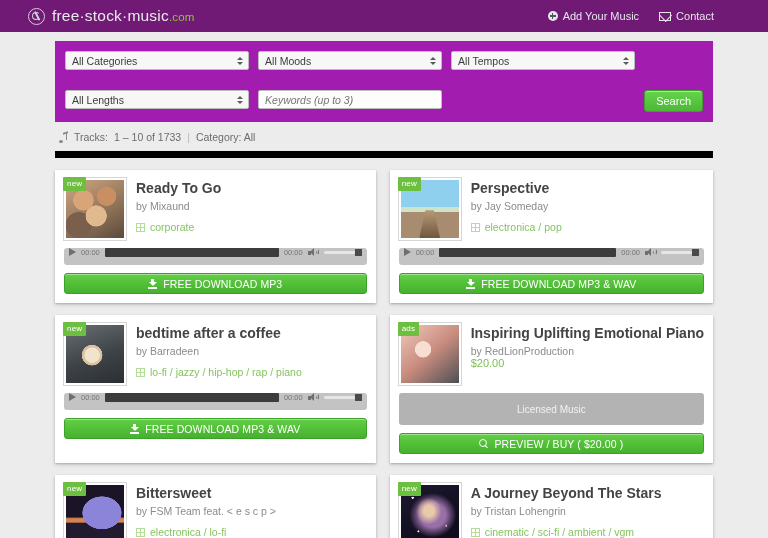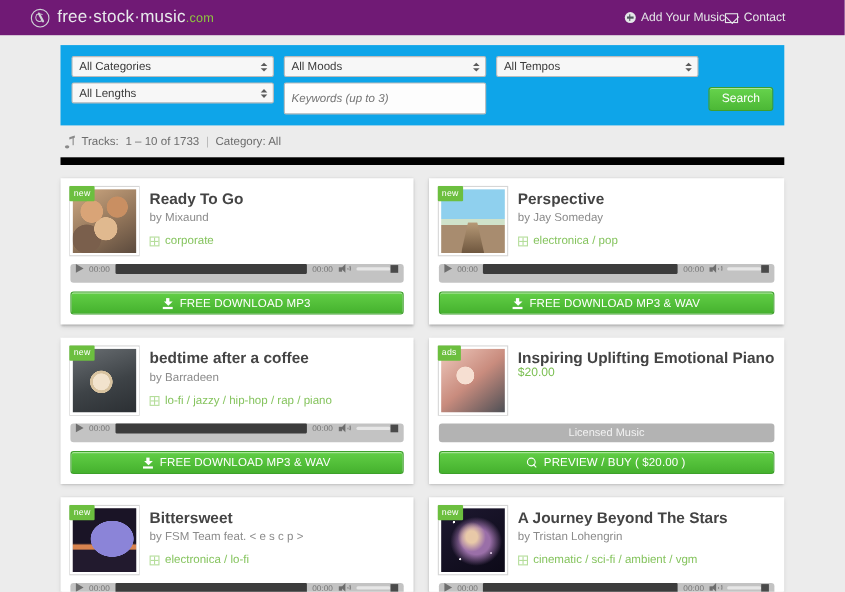--- a/index.html
+++ b/index.html
@@ -41,21 +41,21 @@
     border-right-color: transparent;
   }
   .logo-text {
     font-size: 15.5px; color: #e8eaec; letter-spacing: .2px;
     white-space: nowrap;
   }
   .logo-text .dom { color: #8dc63f; font-size: 11.5px; }
 
   .header-nav {
     margin-left: auto;
-    display: flex; align-items: center; 
+    display: flex; align-items: center; gap: 20px;
   }
   .hnav-item {
     display: flex; align-items: center; gap: 5px;
     color: #e4e6e8; font-size: 11px; white-space: nowrap; cursor: pointer;
   }
   .ic-plus {
     width: 10px; height: 10px; border-radius: 50%;
     background: #e4e6e8; position: relative; flex: 0 0 auto;
   }
   .ic-plus::before, .ic-plus::after {
@@ -72,27 +72,27 @@
     width: 7.8px; height: 7.8px; border-bottom: 1.2px solid #e4e6e8;
     border-right: 1.2px solid #e4e6e8;
     transform: rotate(45deg) translate(-0.5px,-2.3px);
   }
 
   
   .page { padding: 0 55px; }
 
   
   .filter-panel {
-    background: #0ea5e9;
+    background: #a21caf;
     margin-top: 9px;
     padding: 10px 10px 10px 10px;
     display: grid;
     grid-template-columns: 1fr 1fr 1fr auto;
     grid-template-rows: auto auto;
-    gap: 5px 9px;
+    gap: 20px 9px;
   }
   .fselect {
     position: relative;
     background: #f7f7f7;
     border: 1px solid #bcbcbc;
     border-radius: 2px;
     height: 19px;
     font-size: 10.5px;
     color: #3b3b3b;
     display: flex; align-items: center;
@@ -109,21 +109,21 @@
     width: 0; height: 0; display: block;
     border-left: 3px solid transparent; border-right: 3px solid transparent;
   }
   .fselect .arrows i.up   { border-bottom: 3.5px solid #5a5a5a; }
   .fselect .arrows i.down { border-top: 3.5px solid #5a5a5a; }
 
   .fkeywords {
     background: #fdfdfd;
     border: 1px solid #bcbcbc;
     border-radius: 2px;
-    height: 29px;
+    height: 19px;
     font-size: 10.5px; font-style: italic;
     color: #9a9a9a;
     padding: 0 6px;
     font-family: "Liberation Sans", sans-serif;
     outline: none;
     width: 100%;
   }
   .search-btn {
     grid-column: 4; grid-row: 2;
     background: linear-gradient(to bottom, #66d34c 0%, #4cb836 100%);
@@ -260,21 +260,21 @@
     display: flex; align-items: center; cursor: pointer;
   }
   .p-vol .line { flex: 1 1 auto; height: 3px; background: #e6e6e6; border-radius: 2px; }
   .p-vol .knob { width: 7px; height: 7px; background: #4a4a4a; flex: 0 0 auto; }
 
   
   .license-bar {
     margin-top: 8px;
     background: #b3b3b3;
     border-radius: 3px;
-    height: 17px;
+    height: 32px;
     display: flex; align-items: center; justify-content: center;
     color: #f2f2f2; font-size: 10px;
   }
 
   
   .dl-btn {
     margin-top: 8px;
     background: linear-gradient(to bottom, #62cf46 0%, #45b12e 100%);
     border: 1px solid #3da02a;
     border-radius: 3px;
@@ -540,20 +540,21 @@
     </div>
 
     <div class="card">
       <div class="card-top">
         <div class="thumb-wrap">
           <span class="badge">ads</span>
           <div class="thumb art-3"></div>
         </div>
         <div class="meta">
           <div class="t-title">Inspiring Uplifting Emotional Piano</div>
+          <div class="t-artist">by RedLionProduction</div>
           <div class="t-price">$20.00</div>
         </div>
       </div>
       <div class="license-bar">Licensed Music</div>
       <div class="dl-btn">
         <span class="ic-search"></span>
         <span class="dl-label">PREVIEW / BUY ( $20.00 )</span>
       </div>
     </div>
 

